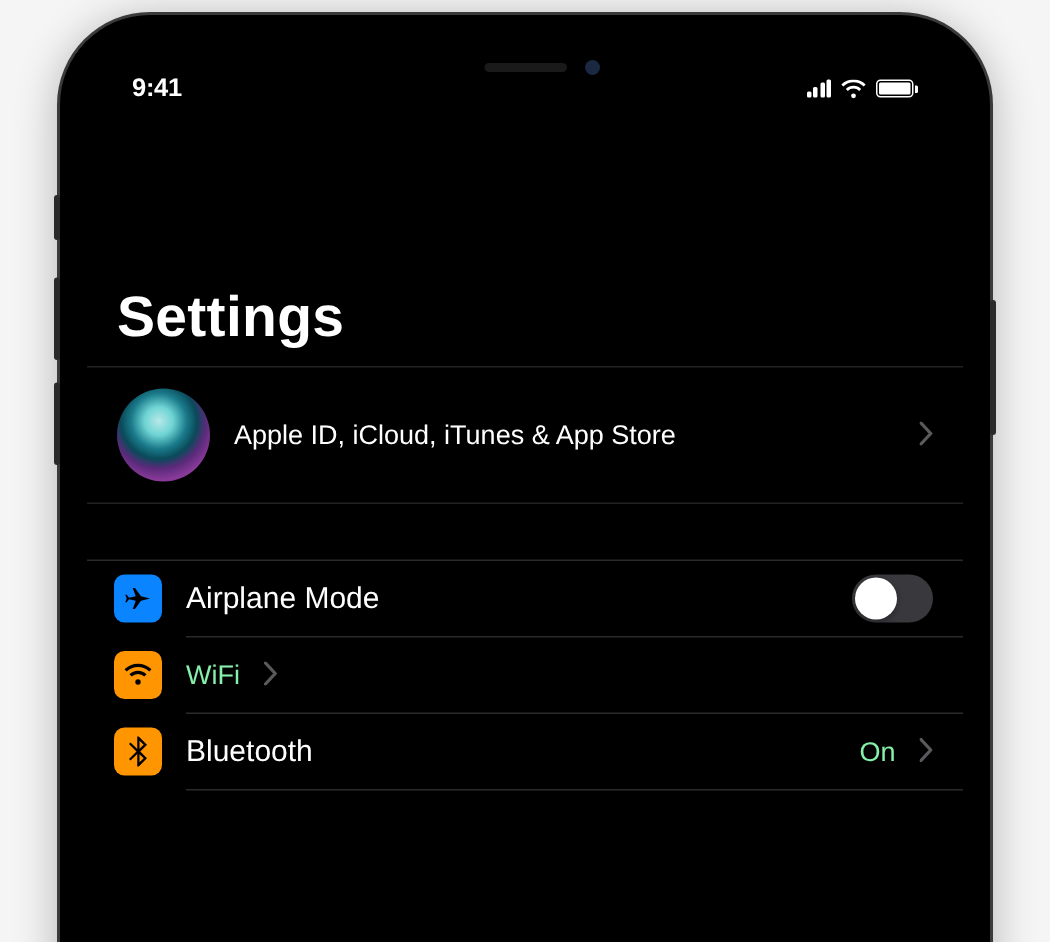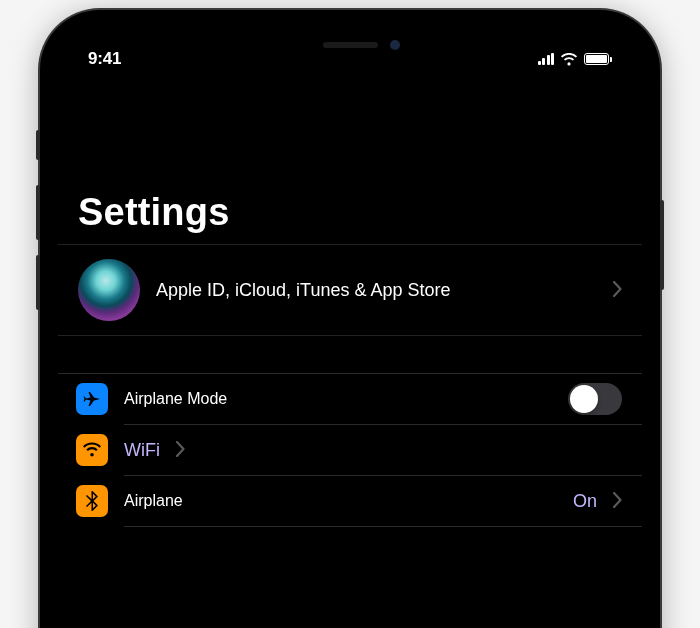--- a/index.html
+++ b/index.html
@@ -208,27 +208,27 @@
       display: flex;
       align-items: center;
       justify-content: center;
       flex-shrink: 0;
     }
     .icon-airplane { background: #0b84ff; }
     .icon-wifi { background: #ff9500; }
     .icon-bluetooth { background: #ff9500; }
     .row-label {
       flex: 1;
-      font-size: 16px;
+      font-size: 20px;
       font-weight: 400;
       color: #fff;
     }
     .row-value {
       font-size: 18px;
-      color: #c4b5fd;
+      color: #86efac;
     }
     .toggle {
       width: 54px;
       height: 32px;
       background: #39393d;
       border-radius: 16px;
       position: relative;
     }
     .toggle-knob {
       position: absolute;
@@ -323,21 +323,21 @@
         </div>
       </div>
       <div class="row-divider"></div>
 
       <div class="setting-row">
         <div class="row-icon icon-bluetooth">
           <svg width="14" height="22" viewBox="0 0 14 22">
               <path d="M6.5 1 L6.5 9.3 L2 5 L1 6 L6 11 L1 16 L2 17 L6.5 12.7 L6.5 21 L7.5 21 L13 15.5 L8.5 11 L13 6.5 L7.5 1 Z M8 3.8 L10.8 6.5 L8 9.2 Z M8 12.8 L10.8 15.5 L8 18.2 Z" fill="#000"></path>
             </svg>
         </div>
-        <div class="row-label">Airplane</div>
+        <div class="row-label">Bluetooth</div>
         <div class="row-value">On</div>
         <div class="chevron">
           <svg width="9" height="16" viewBox="0 0 9 16">
               <path d="M1 1 L7.5 8 L1 15" stroke="#5a5a5e" stroke-width="2.2" fill="none" stroke-linecap="round" stroke-linejoin="round"></path>
             </svg>
         </div>
       </div>
       <div class="row-divider"></div>
 
     </div>

